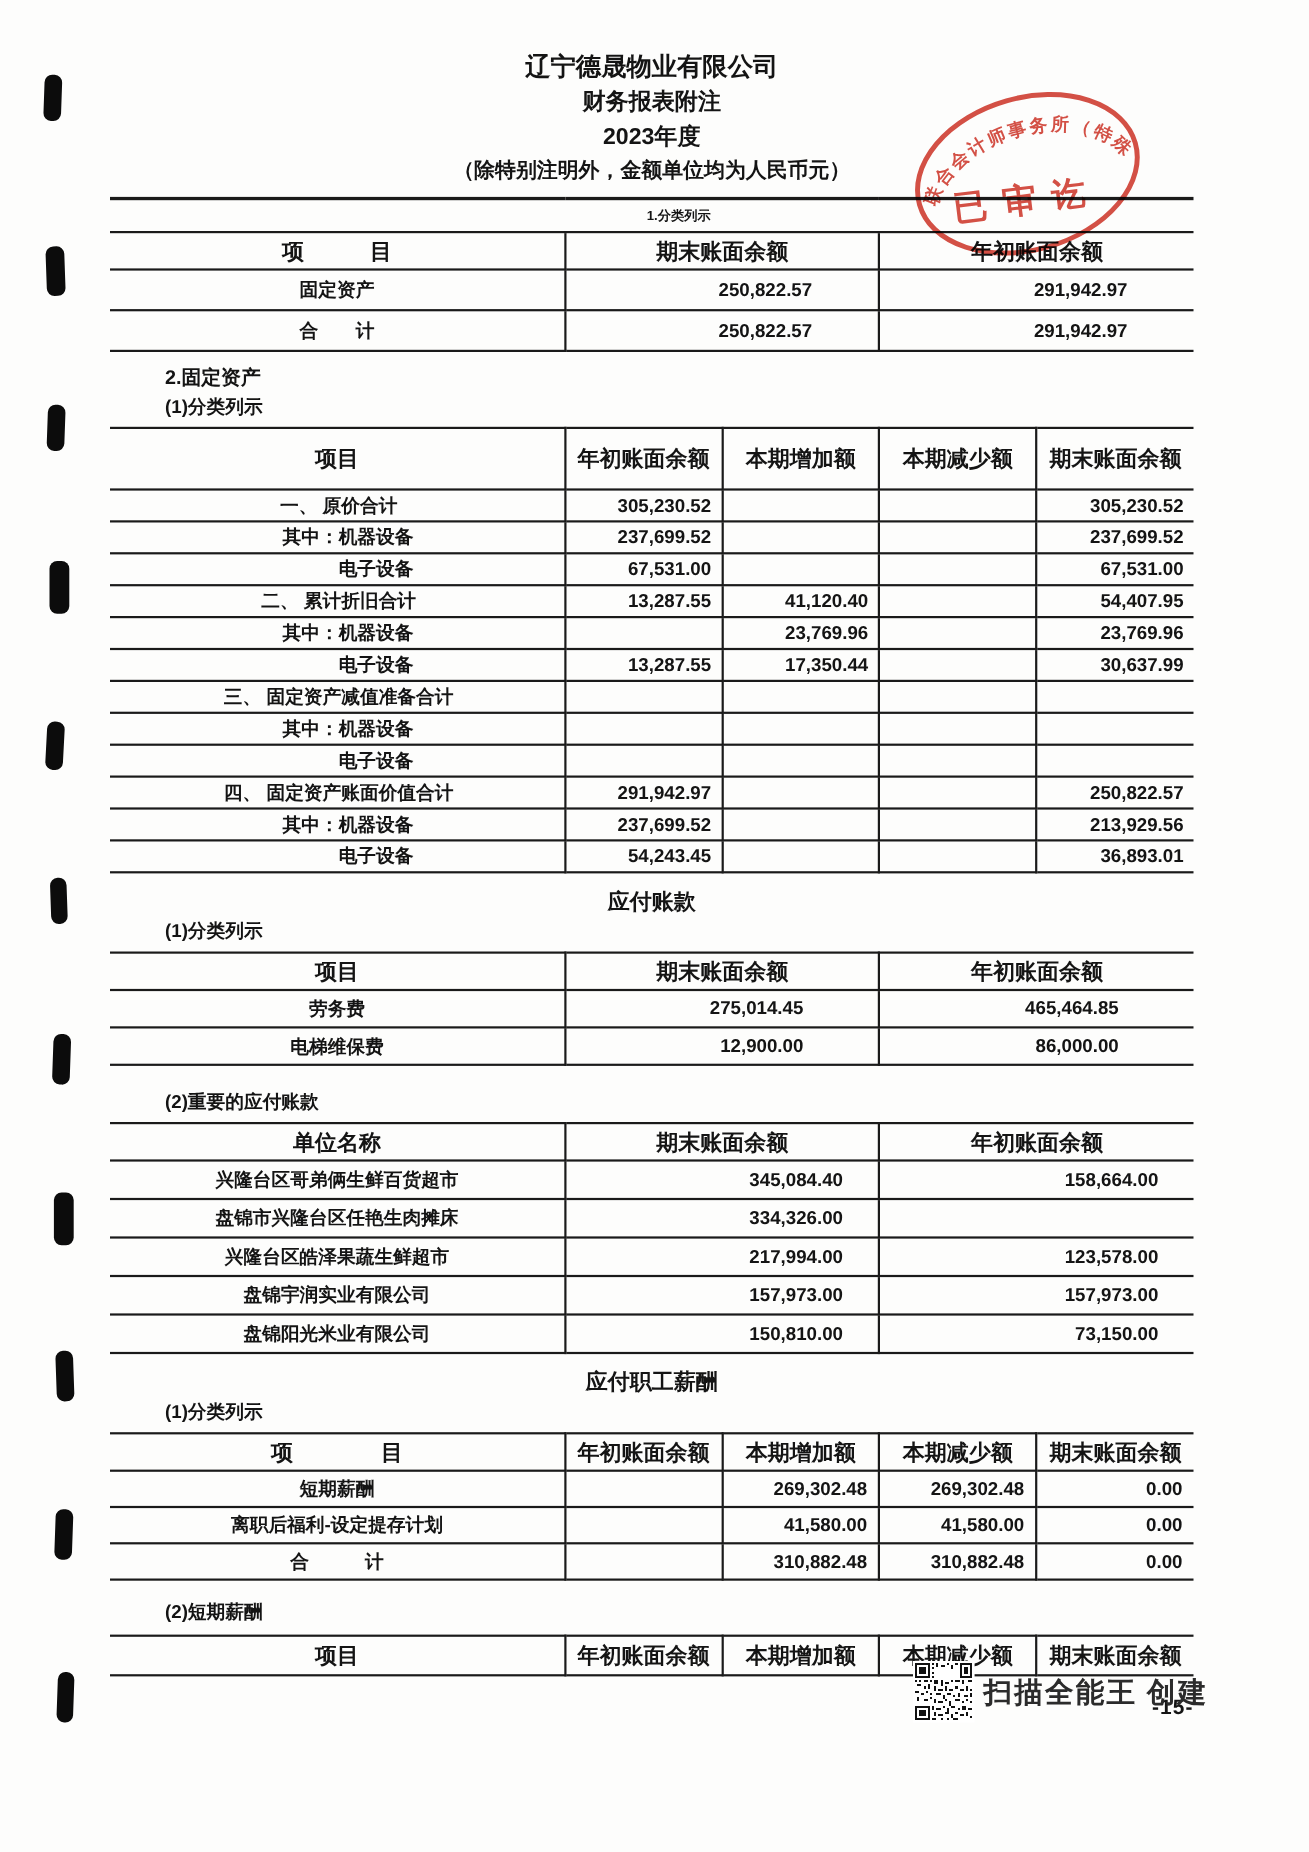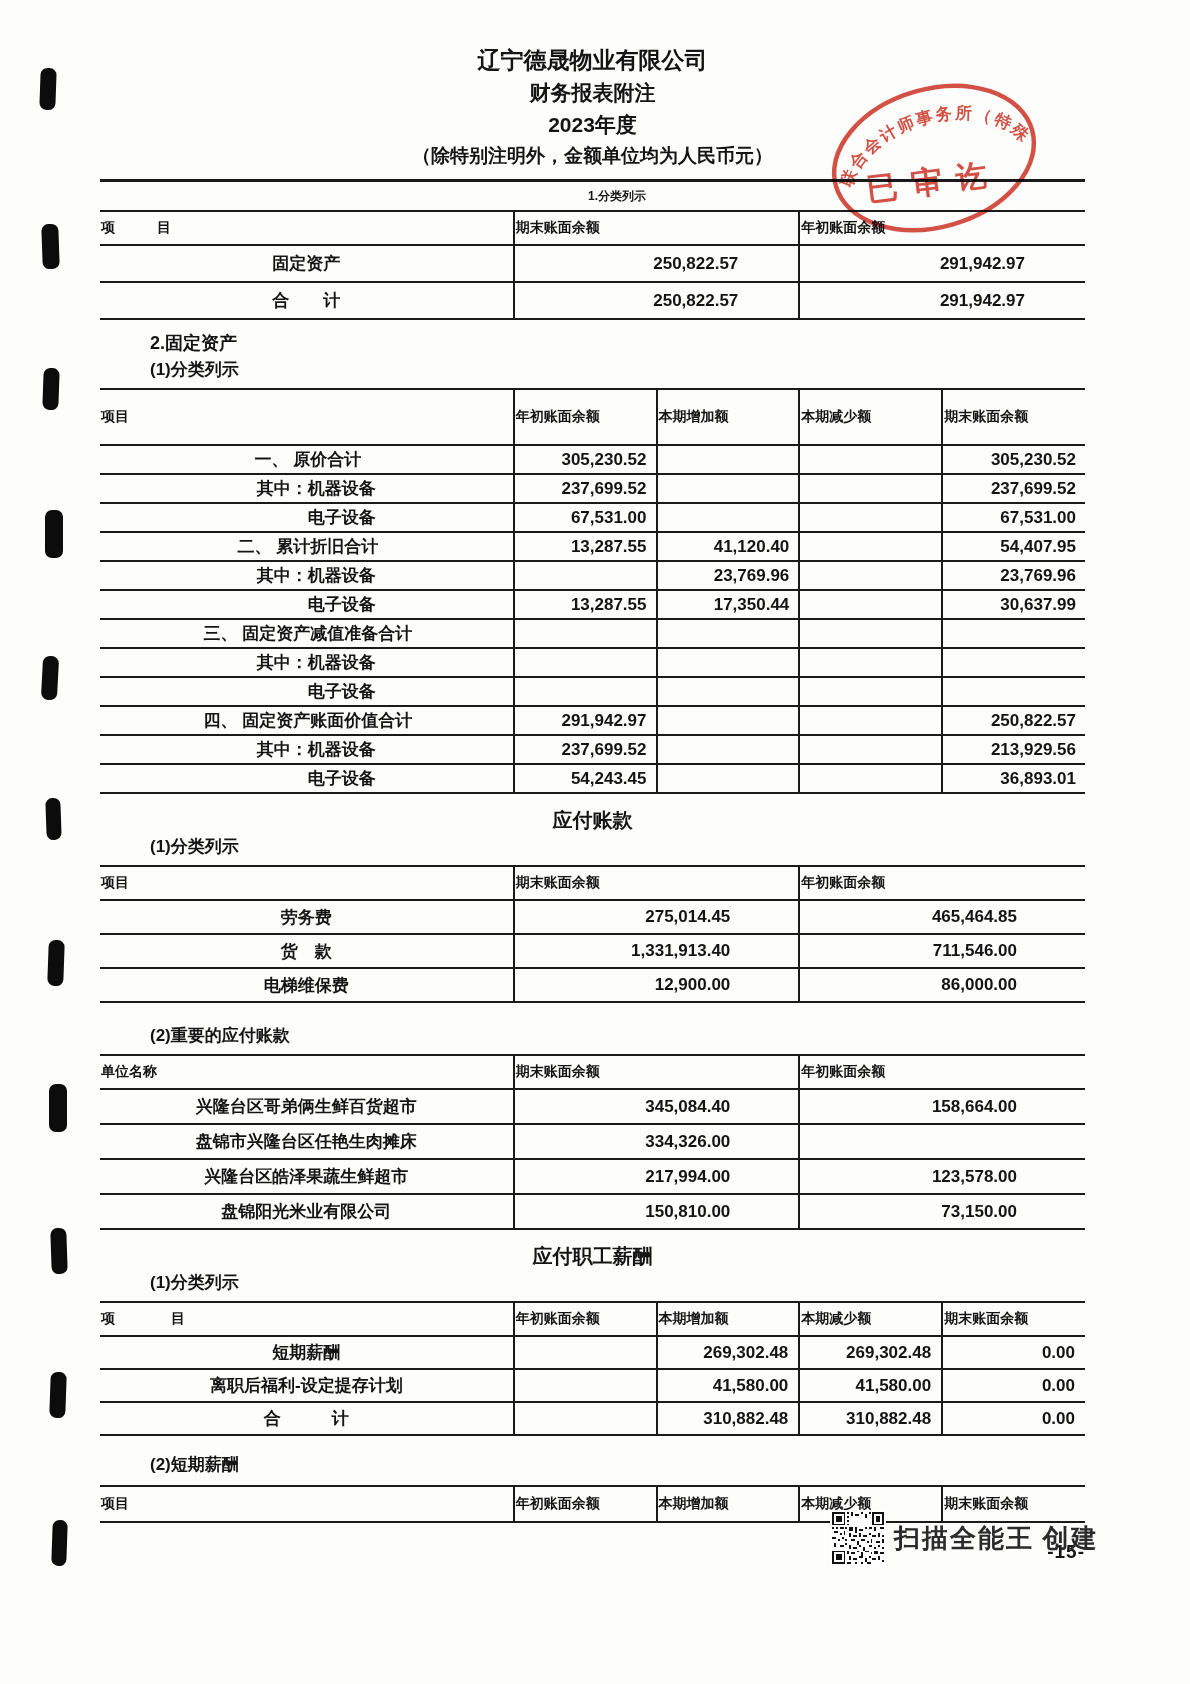--- a/index.html
+++ b/index.html
@@ -17,33 +17,33 @@
   
   .sec-title{font-size:18px;font-weight:700;line-height:27px;padding-left:50px;}
   .sec-sub{font-size:17px;font-weight:700;line-height:25px;padding-left:50px;}
   .sec-center{font-size:20px;font-weight:700;line-height:28px;text-align:center;}
 
   
   table.tbl{border-collapse:collapse;width:100%;table-layout:fixed;}
   table.tbl th,table.tbl td{border:2px solid #1a1a1a;font-weight:700;overflow:hidden;}
   table.tbl tr>*:first-child{border-left:none;}
   table.tbl tr>*:last-child{border-right:none;}
-  table.tbl th{font-size:14px;text-align:left;}
+  table.tbl th{font-size:20px;text-align:center;}
   table.tbl td{font-size:17px;}
   table.tbl td.item{text-align:center;white-space:pre;}
   table.tbl td.num{text-align:right;font-size:17px;}
   table.tbl .cap-cell{border-left:none;border-right:none;text-align:center;
     padding-left:50px;font-size:12px;font-weight:700;height:26px;border-top:3px solid #1a1a1a;}
 
   
   .t-a th{height:30px;} .t-a td{height:33px;} .t-a td.num{padding-right:60px;}
   .t-b th{height:52px;} .t-b td{height:25px;} .t-b td.num{padding-right:9px;}
   .t-b td.item{text-align:left;padding-left:4px;}
   .t-c th{height:30px;} .t-c td{height:30px;} .t-c td.num{padding-right:68px;}
-  .t-d th{height:30px;} .t-d td{height:31px;} .t-d td.num{padding-right:68px;}
+  .t-d th{height:30px;} .t-d td{height:31px;} .t-d td.num{padding-right:32px;}
   .t-e th{height:30px;} .t-e td{height:29px;} .t-e td.num{padding-right:10px;}
   .t-f th{height:32px;}
 
   .mt6{margin-top:6px;} .mt8{margin-top:8px;}
   .g1{margin-top:10px;} .g2{margin-top:12px;} .g3{margin-top:20px;} .g4{margin-top:16px;}
 
   
   .page-number{margin-top:18px;text-align:right;font-size:19px;font-weight:700;letter-spacing:1px;}
   .scan-watermark{position:absolute;left:830px;top:1510px;display:flex;align-items:center;}
   .scan-watermark .wm-text{margin-left:8px;font-family:"Liberation Serif","DejaVu Serif",serif;
@@ -221,25 +221,20 @@
             <th>年初账面余额</th>
           </tr>
         </thead>
       <tbody>
           <tr>
             <td class="item">劳务费</td>
             <td class="num">275,014.45</td>
             <td class="num">465,464.85</td>
           </tr>
           <tr>
-            <td class="item">货　款</td>
-            <td class="num">1,331,913.40</td>
-            <td class="num">711,546.00</td>
-          </tr>
-          <tr>
             <td class="item">电梯维保费</td>
             <td class="num">12,900.00</td>
             <td class="num">86,000.00</td>
           </tr>
         </tbody>
     </table>
 
     <div class="sec-sub g3">(2)重要的应付账款</div>
     <table class="tbl t-d mt6">
       <colgroup>
@@ -262,20 +257,25 @@
           </tr>
           <tr>
             <td class="item">盘锦市兴隆台区任艳生肉摊床</td>
             <td class="num">334,326.00</td>
             <td class="num"></td>
           </tr>
           <tr>
             <td class="item">兴隆台区皓泽果蔬生鲜超市</td>
             <td class="num">217,994.00</td>
             <td class="num">123,578.00</td>
+          </tr>
+          <tr>
+            <td class="item">盘锦宇润实业有限公司</td>
+            <td class="num">157,973.00</td>
+            <td class="num">157,973.00</td>
           </tr>
           <tr>
             <td class="item">盘锦阳光米业有限公司</td>
             <td class="num">150,810.00</td>
             <td class="num">73,150.00</td>
           </tr>
         </tbody>
     </table>
 
     <div class="sec-center g2">应付职工薪酬</div>

